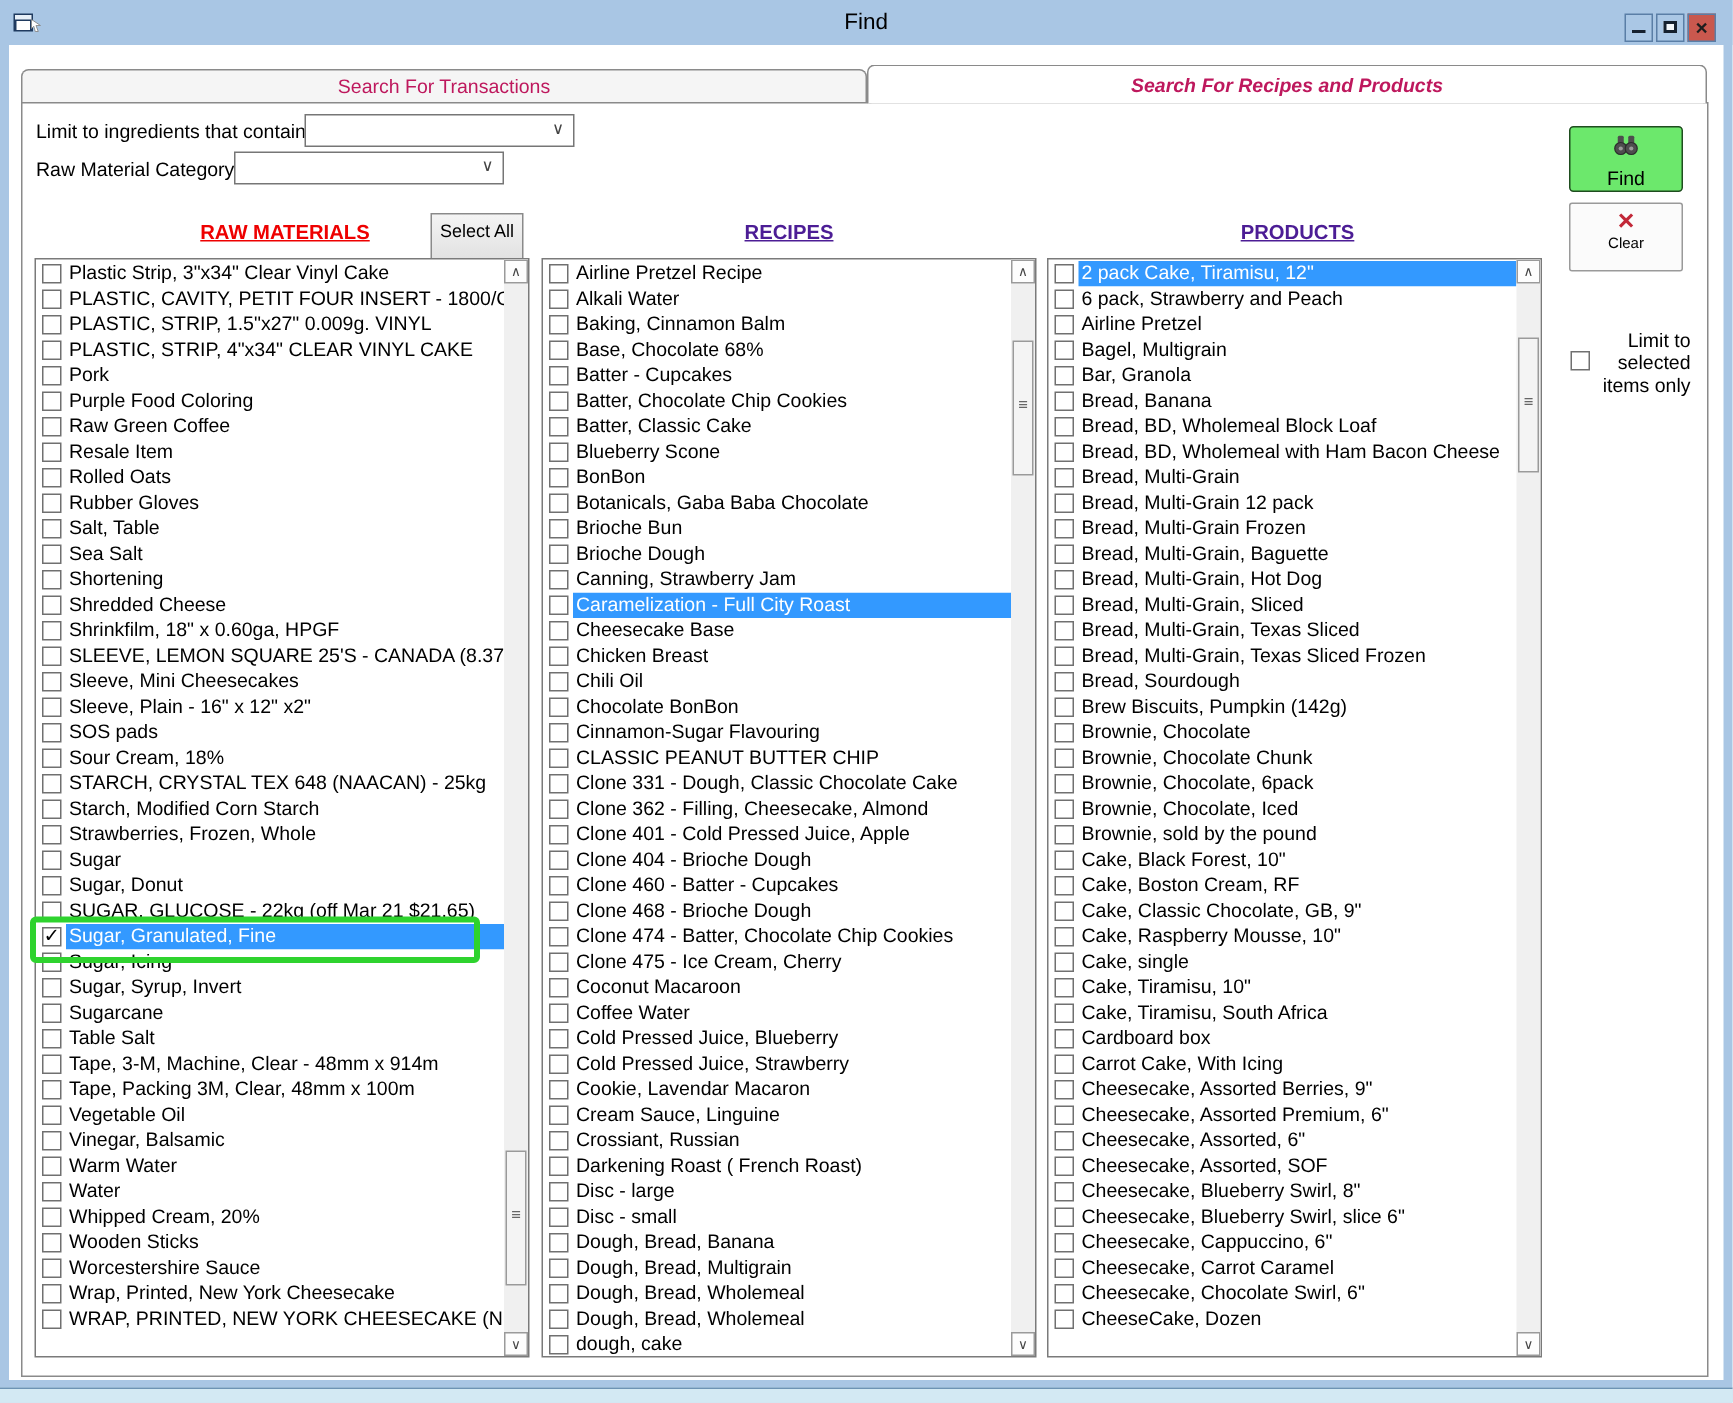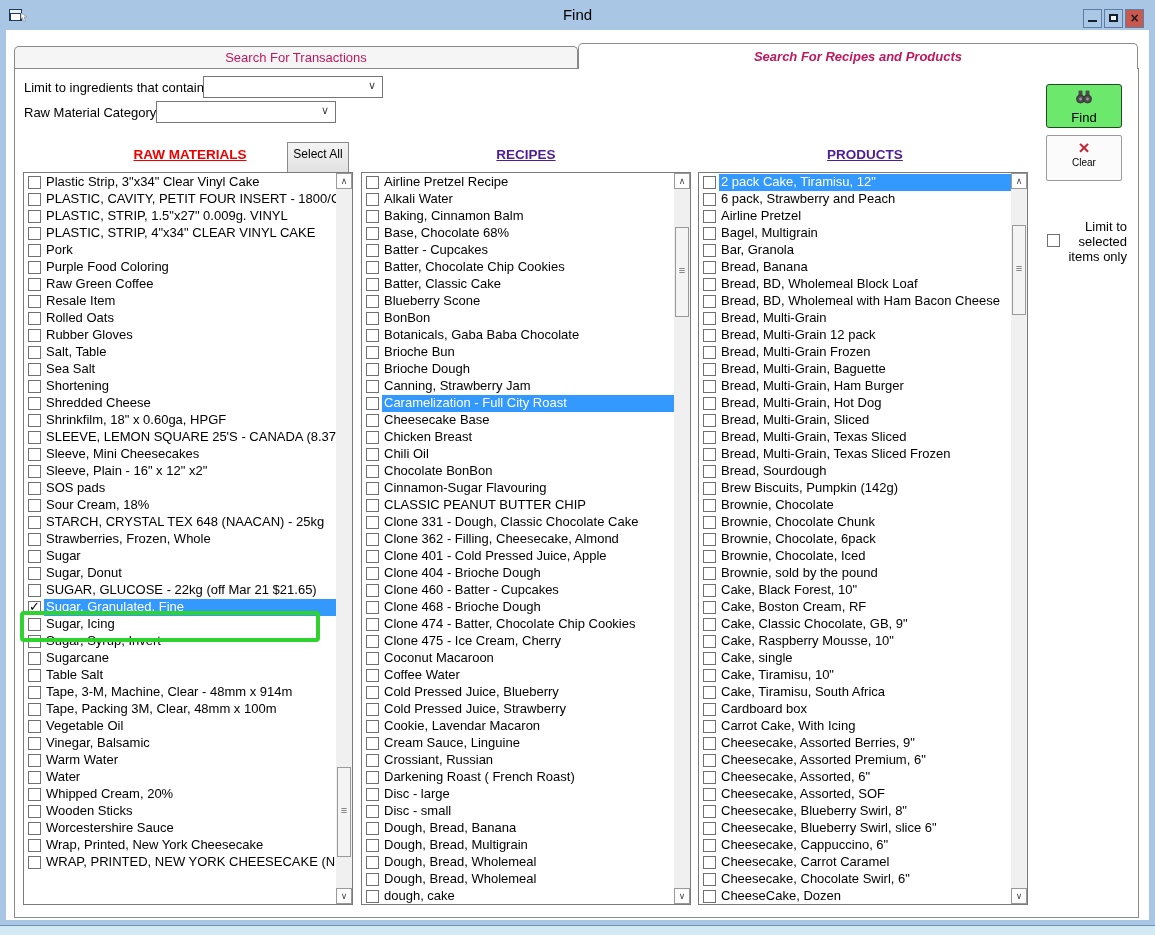--- a/index.html
+++ b/index.html
@@ -222,20 +222,24 @@
       <div class="list-row">
         <span class="checkbox"></span>
         <span class="row-label">Sour Cream, 18%</span>
       </div>
       <div class="list-row">
         <span class="checkbox"></span>
         <span class="row-label">STARCH, CRYSTAL TEX 648 (NAACAN) - 25kg</span>
       </div>
       <div class="list-row">
         <span class="checkbox"></span>
+        <span class="row-label">Starch, Modified Corn Starch</span>
+      </div>
+      <div class="list-row">
+        <span class="checkbox"></span>
         <span class="row-label">Strawberries, Frozen, Whole</span>
       </div>
       <div class="list-row">
         <span class="checkbox"></span>
         <span class="row-label">Sugar</span>
       </div>
       <div class="list-row">
         <span class="checkbox"></span>
         <span class="row-label">Sugar, Donut</span>
       </div>
@@ -540,24 +544,20 @@
       <div class="list-row">
         <span class="checkbox"></span>
         <span class="row-label">Bread, Multi-Grain Frozen</span>
       </div>
       <div class="list-row">
         <span class="checkbox"></span>
         <span class="row-label">Bread, Multi-Grain, Baguette</span>
       </div>
       <div class="list-row">
         <span class="checkbox"></span>
-        <span class="row-label">Bread, Multi-Grain, Ham Burger</span>
-      </div>
-      <div class="list-row">
-        <span class="checkbox"></span>
         <span class="row-label">Bread, Multi-Grain, Hot Dog</span>
       </div>
       <div class="list-row">
         <span class="checkbox"></span>
         <span class="row-label">Bread, Multi-Grain, Sliced</span>
       </div>
       <div class="list-row">
         <span class="checkbox"></span>
         <span class="row-label">Bread, Multi-Grain, Texas Sliced</span>
       </div>

